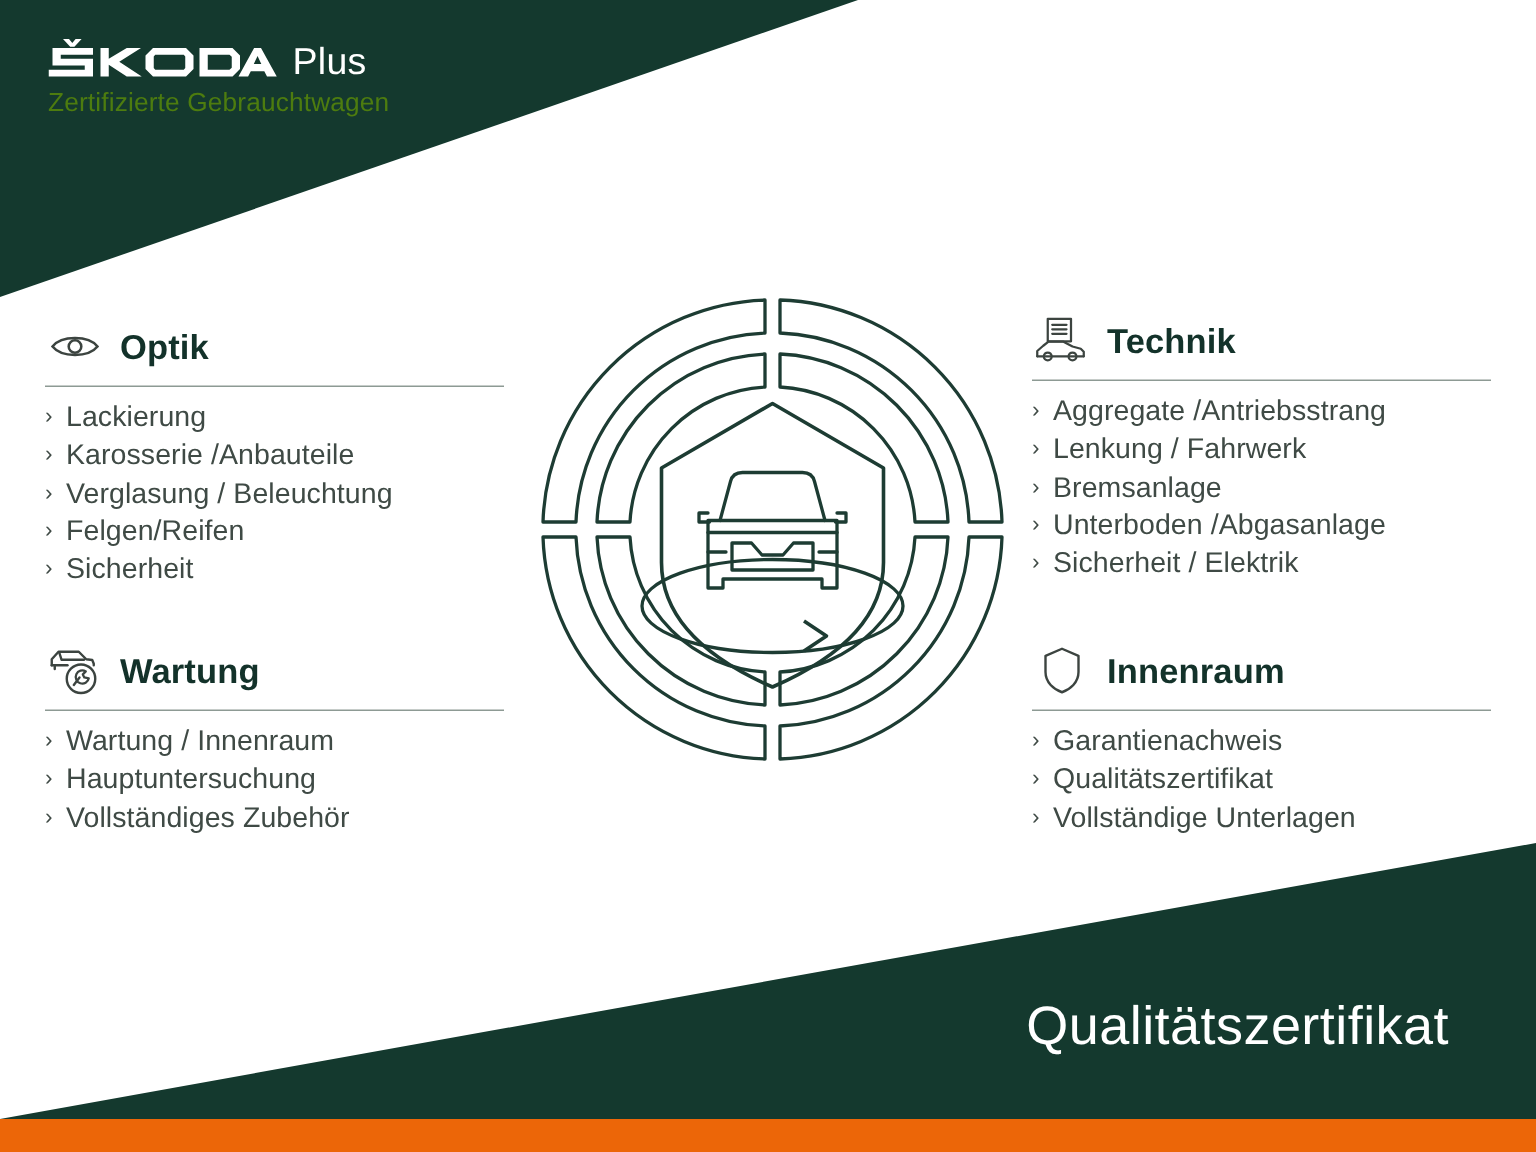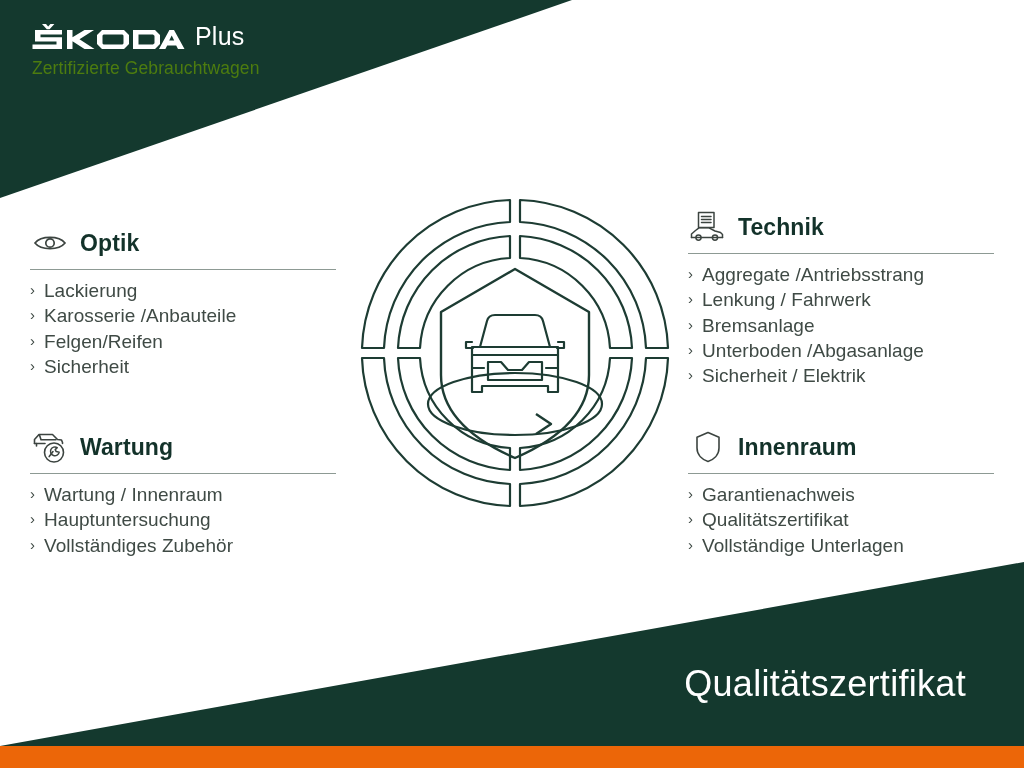--- a/index.html
+++ b/index.html
@@ -27,21 +27,21 @@
 
   
   .brand {
     position: absolute;
     left: 32px;
     top: 24px;
     z-index: 5;
   }
   .brand-line1 {
     display: flex;
-    align-items: flex-start;
+    align-items: flex-end;
     gap: 9px;
     height: 30px;
   }
   .brand-mark {
     display: block;
   }
   .brand-plus {
     color: #ffffff;
     font-size: 25px;
     font-weight: 400;
@@ -59,21 +59,21 @@
 
   
   .col {
     position: absolute;
     width: 308px;
     z-index: 4;
   }
   .col-left  { left: 30px; }
   .col-right { left: 688px; }
 
-  .sec-optik    { top: 224px; }
+  .sec-optik    { top: 212px; }
   .sec-wartung  { top: 428px; }
   .sec-technik  { top: 208px; }
   .sec-garantie { top: 428px; }
 
   .sec-head {
     display: flex;
     align-items: center;
     height: 38px;
   }
   .sec-icon {
@@ -187,20 +187,21 @@
           <path d="M2 11 C8 3.5 26 3.5 32 11 C26 18.5 8 18.5 2 11 Z" fill="none" stroke="#3c4440" stroke-width="1.7"></path>
           <circle cx="17" cy="11" r="4.2" fill="none" stroke="#3c4440" stroke-width="1.7"></circle>
         </svg>
       </span>
       <span class="sec-title">Optik</span>
     </div>
     <div class="sec-rule"></div>
     <ul class="sec-list">
       <li>Lackierung</li>
       <li>Karosserie /Anbauteile</li>
+      <li>Verglasung / Beleuchtung</li>
       <li>Felgen/Reifen</li>
       <li>Sicherheit</li>
     </ul>
   </div>
 
   <div class="col col-left sec-wartung">
     <div class="sec-head">
       <span class="sec-icon">
         <svg width="36" height="34" viewBox="0 0 36 34">
           <g fill="none" stroke="#3c4440" stroke-width="1.6" stroke-linejoin="round" stroke-linecap="round">

